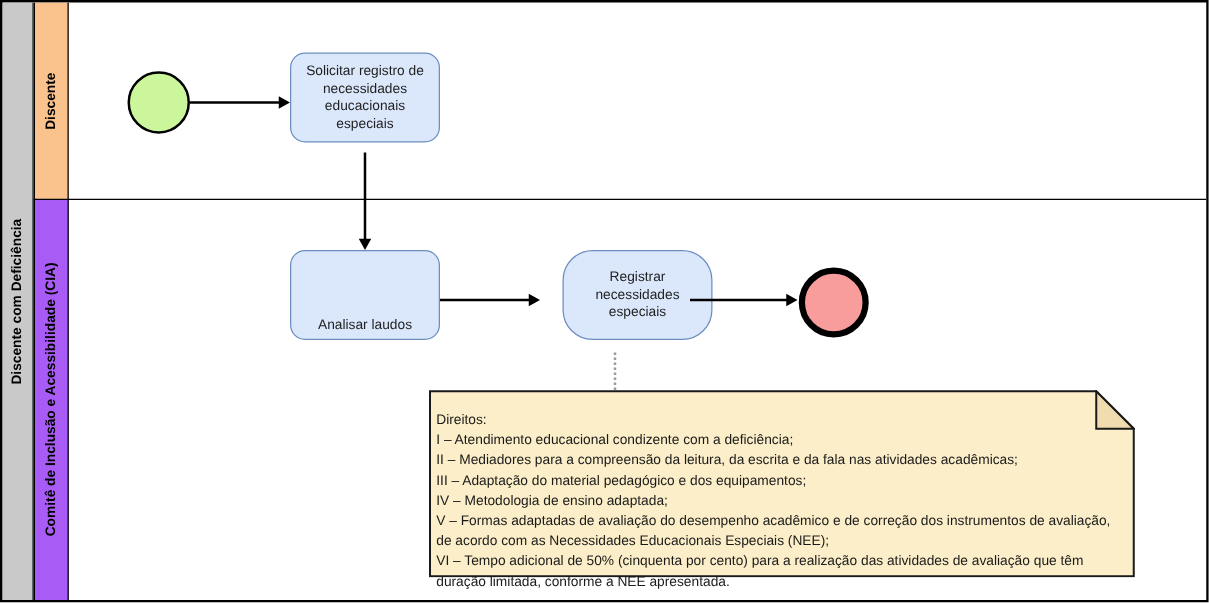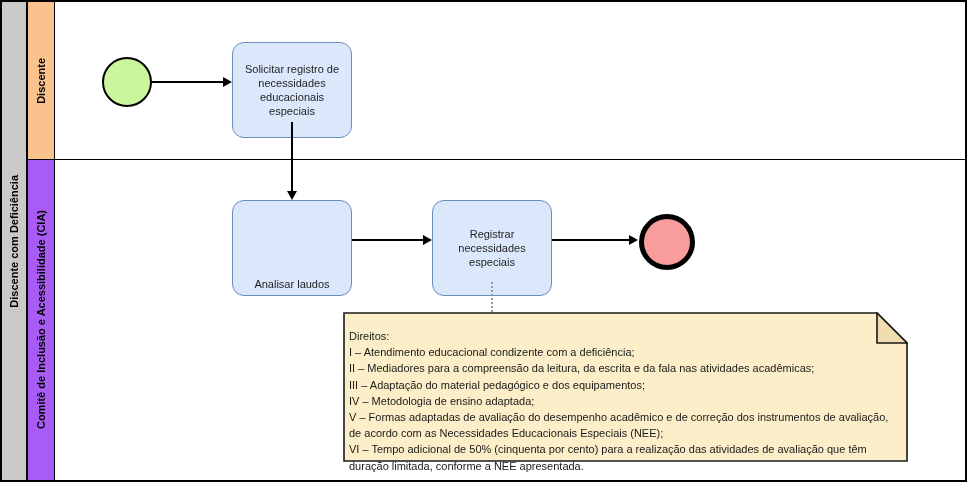--- a/index.html
+++ b/index.html
@@ -35,28 +35,28 @@
   .start-event {
     left:100px; top:55px; width:50px; height:50px;
     background:#CCF69B; border:2px solid #000;
   }
   .end-event {
     left:637px; top:212px; width:56px; height:56px;
     background:#F89C9C; border:5px solid #000;
   }
   
   .task {
-    position:absolute; width:120px; height:96px;
+    position:absolute; width:120px; height:72px;
     background:#DBE8FC; border:1.5px solid #6C8EBF; border-radius:12px;
     display:flex; align-items:center; justify-content:center; text-align:center;
     font-size:11px; line-height:14px; padding:4px; color:#1f1f1f;
   }
   .task-solicitar { left:230px; top:40px; }
   .task-analisar  { left:230px; top:198px;align-items:flex-end; }
-  .task-registrar { left:430px; top:198px; }
+  .task-registrar { left:448px; top:198px;border-radius:24px; }
   
   .flow-line-h { position:absolute; height:2px; background:#000; }
   .flow-line-v { position:absolute; width:2px; background:#000; }
   .arrow-right {
     position:absolute; width:0; height:0;
     border-left:9px solid #000; border-top:5px solid transparent; border-bottom:5px solid transparent;
   }
   .arrow-down {
     position:absolute; width:0; height:0;
     border-top:9px solid #000; border-left:5px solid transparent; border-right:5px solid transparent;

